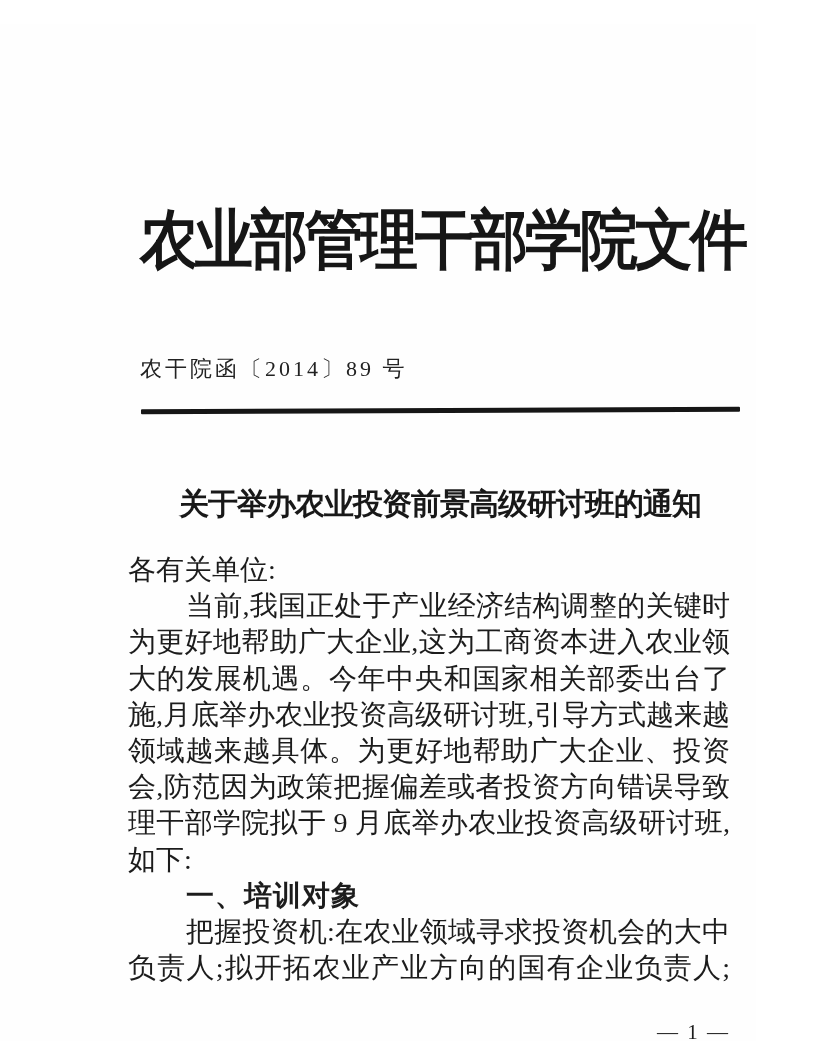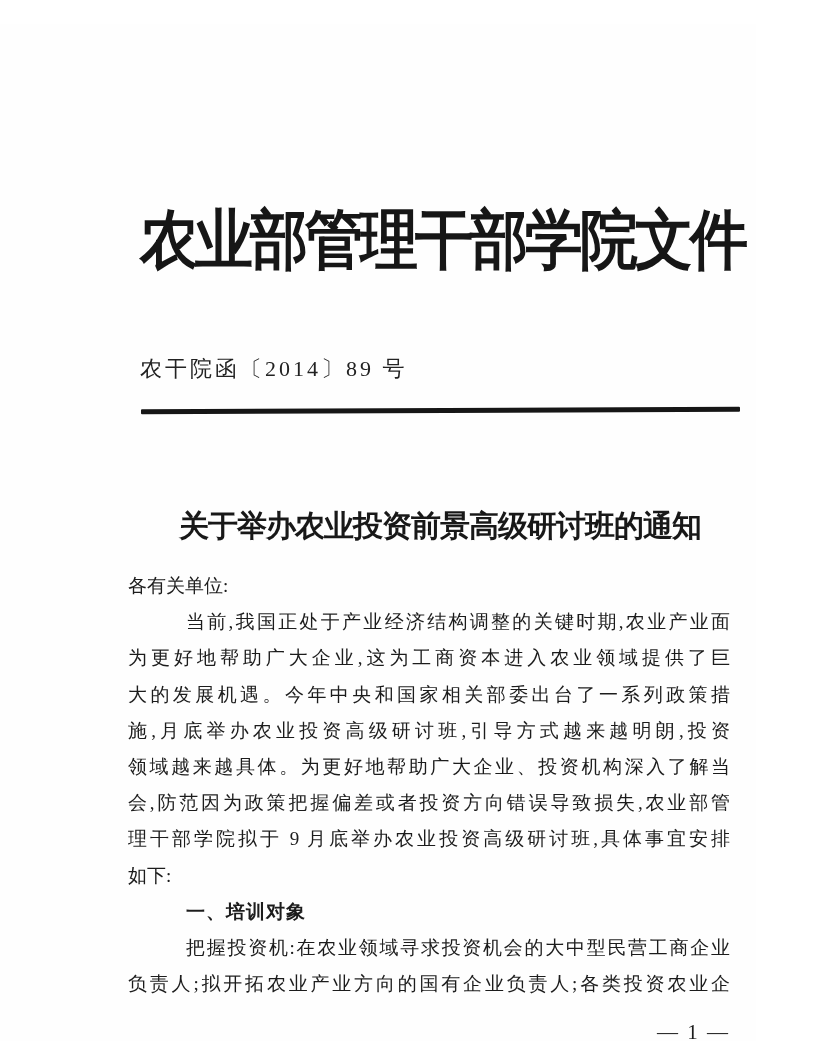--- a/index.html
+++ b/index.html
@@ -61,39 +61,39 @@
     width: 599px;
     height: 5px;
     background: #161616;
     transform: rotate(-0.25deg);
     border-radius: 1px;
   }
 
   
   .subject-title {
     position: absolute;
-    top: 482px;
+    top: 460px;
     left: 140px;
     width: 600px;
     margin: 0;
     text-align: center;
     font-size: 30px;
     font-weight: bold;
     letter-spacing: -1px;
     color: #181818;
     white-space: nowrap;
   }
 
   
   .doc-body {
     position: absolute;
-    top: 544px;
+    top: 528px;
     left: 128px;
     width: 602px;
-    font-size: 19px;
+    font-size: 28px;
     line-height: 36.2px;
     color: #1c1c1c;
   }
   .bline {
     height: 36.2px;
     white-space: nowrap;
   }
   .jline {
     text-align: justify;
     text-align-last: justify;

